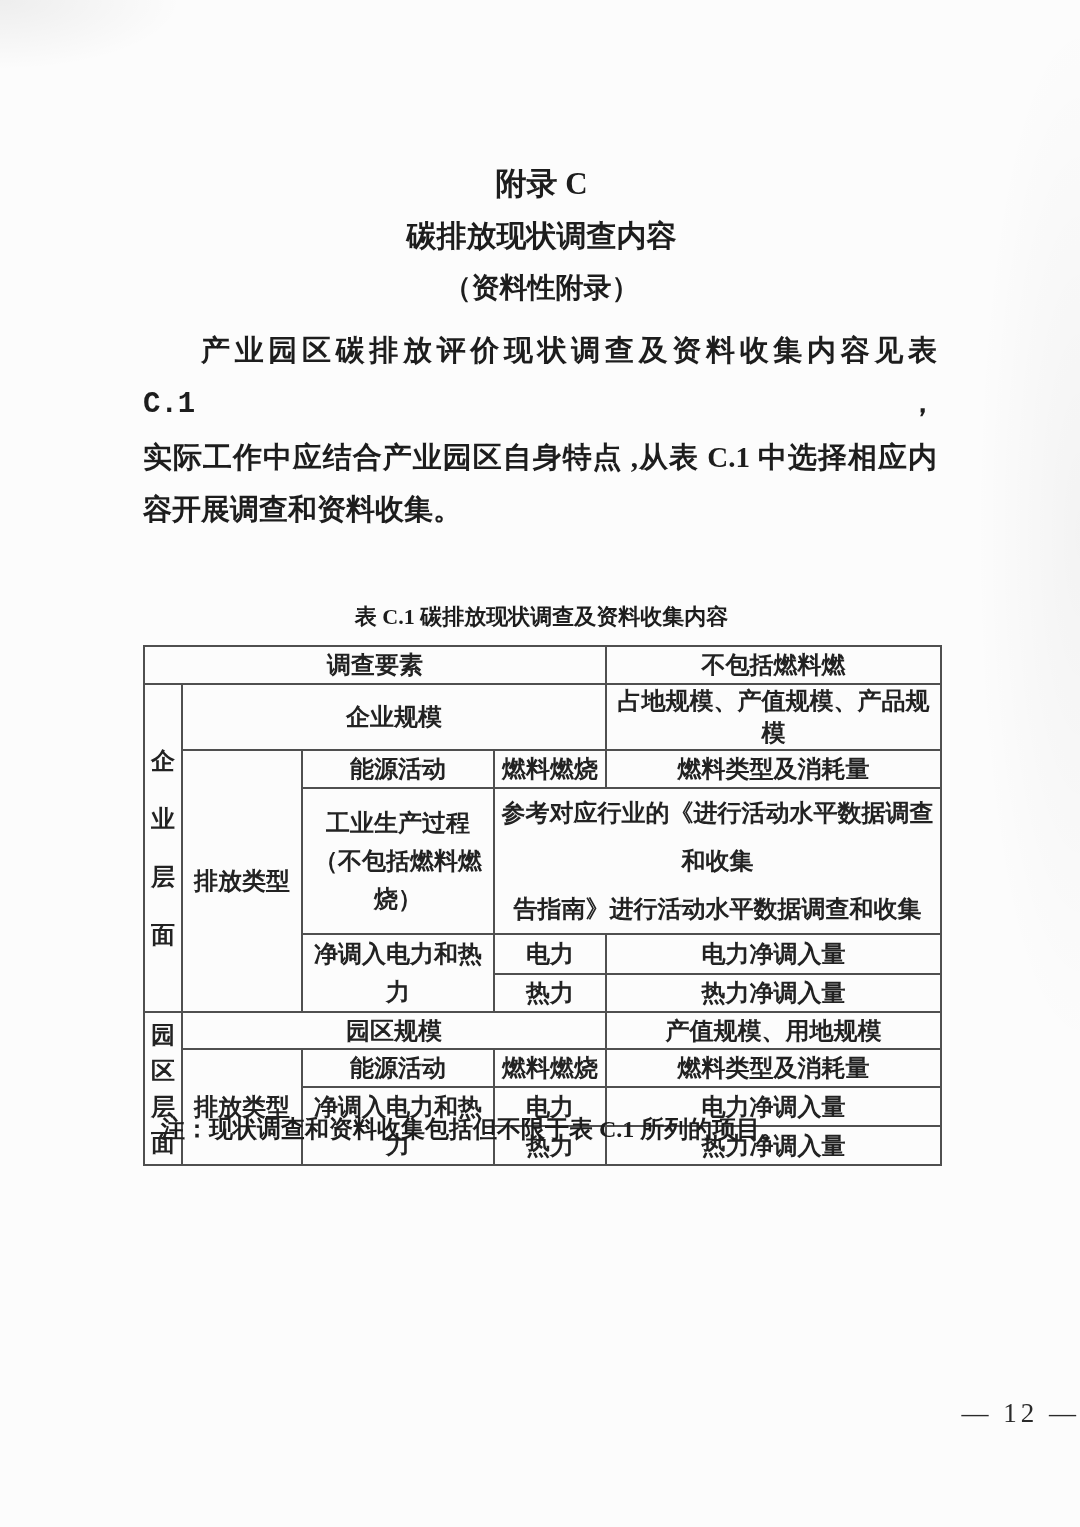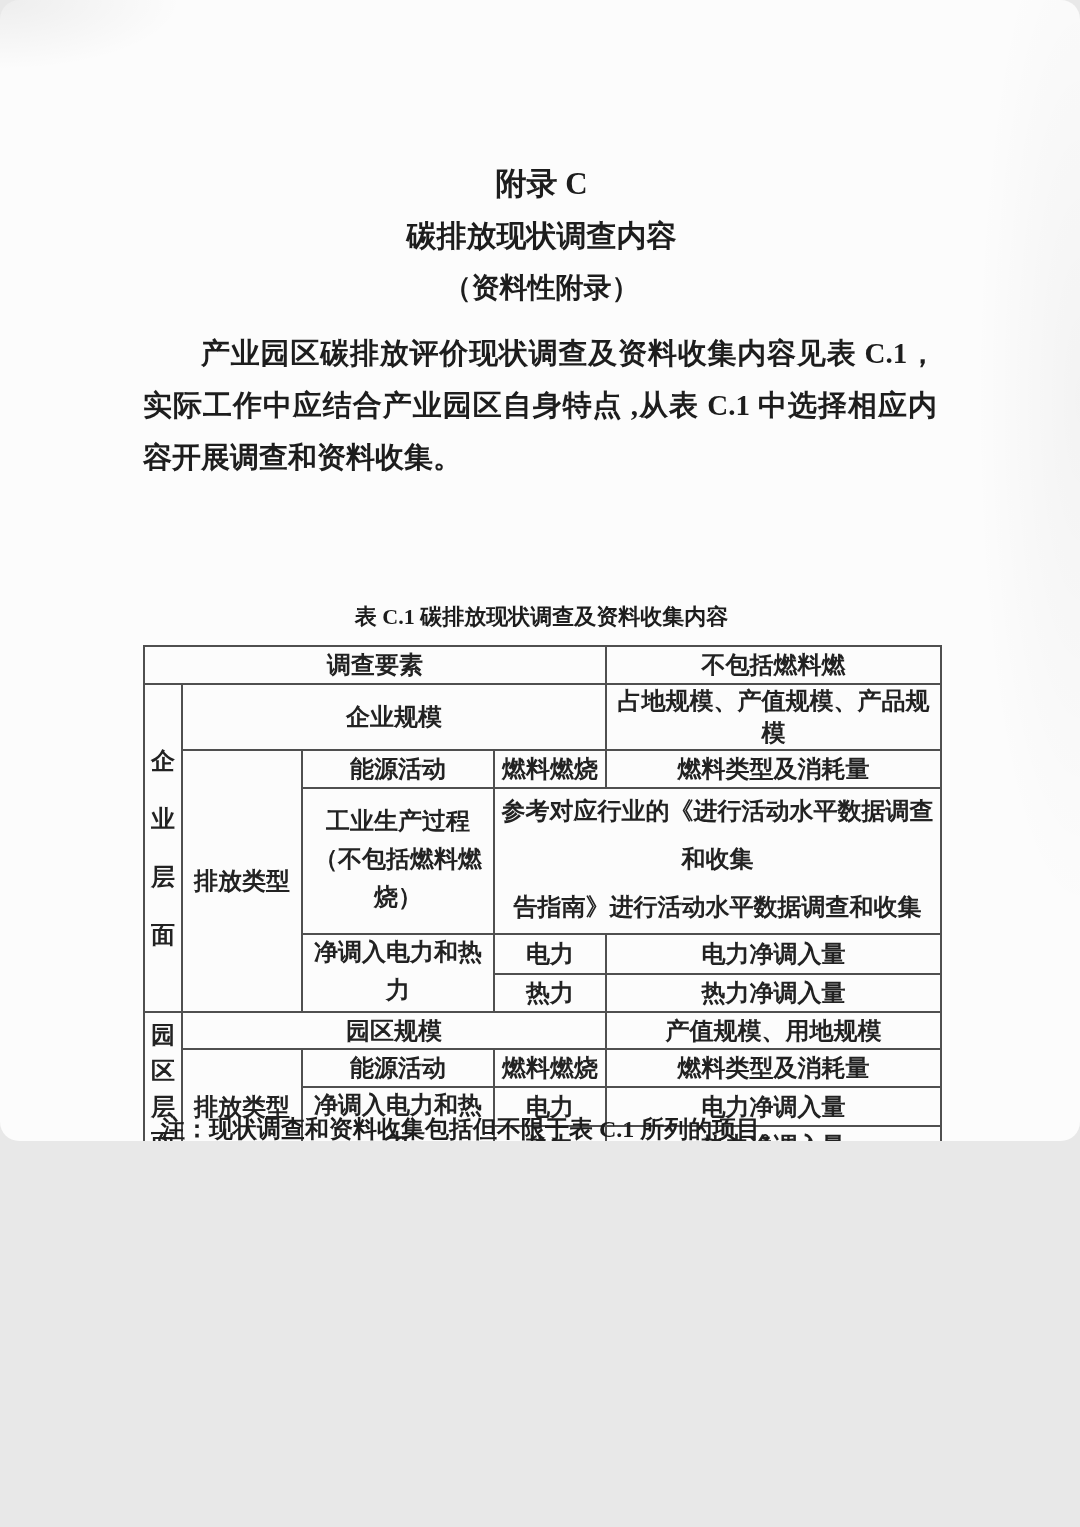--- a/index.html
+++ b/index.html
@@ -1,54 +1,53 @@
 <!DOCTYPE html>
 <html><head>
 <meta charset="utf-8">
 <style>
   html,body{margin:0;padding:0;background:#e8e8e8;}
   .page{
     position:relative;
-    width:1080px;height:1141px;
+    width:1080px;height:1527px;
     margin:0 auto;
     background:
       radial-gradient(ellipse 260px 100px at 0% 0%, rgba(0,0,0,0.06), transparent 70%),
       radial-gradient(ellipse 140px 700px at 100% 35%, rgba(0,0,0,0.035), transparent 75%),
       #fcfcfc;
     font-family:"Liberation Serif","DejaVu Serif",serif;
     color:#1d1d1d;
     overflow:hidden;
-    border-radius:19px;
   }
   
   .headings{position:absolute;top:158px;left:143px;width:797px;text-align:center;}
   .h-line{line-height:52px;font-weight:700;}
   .h1{font-size:31px;}
   .h2{font-size:28px;}
   .h3{font-size:30px;}
   
   .para{position:absolute;left:143px;width:794px;font-size:29px;font-weight:600;}
   .p1{top:327px;}
   .p2{top:487px;}
   .b-line{line-height:52px;text-align:justify;text-align-last:justify;}
-  .b-line.indent{text-indent:58px;}
+  .b-line.indent{text-indent:58px;font-family:Liberation Mono, monospace;}
   .b-line.last{text-align-last:left;}
   
   .caption{position:absolute;top:599px;left:143px;width:797px;text-align:center;
     font-size:22px;font-weight:700;line-height:36px;}
   
   table.survey{
     position:absolute;top:645px;left:143px;
     border-collapse:collapse;table-layout:fixed;
     width:797px;font-size:24px;font-weight:600;color:#222;
   }
   table.survey td{
     border:2px solid #4f4f4f;
     text-align:center;vertical-align:middle;
-    padding:0;overflow:hidden;font-family:Liberation Mono, monospace;
+    padding:0;overflow:hidden;
   }
   .cell-lines .ln{line-height:38px;}
   .cell-lines-wide .ln{line-height:48px;}
   .level-box{display:flex;flex-direction:column;justify-content:space-evenly;
     align-items:center;width:100%;}
   .level-box.ent{height:258px;}
   .level-box.park{height:148px;}
   
   .note{position:absolute;top:1112px;left:161px;width:793px;
     font-size:24px;font-weight:600;line-height:34px;text-align:left;}

